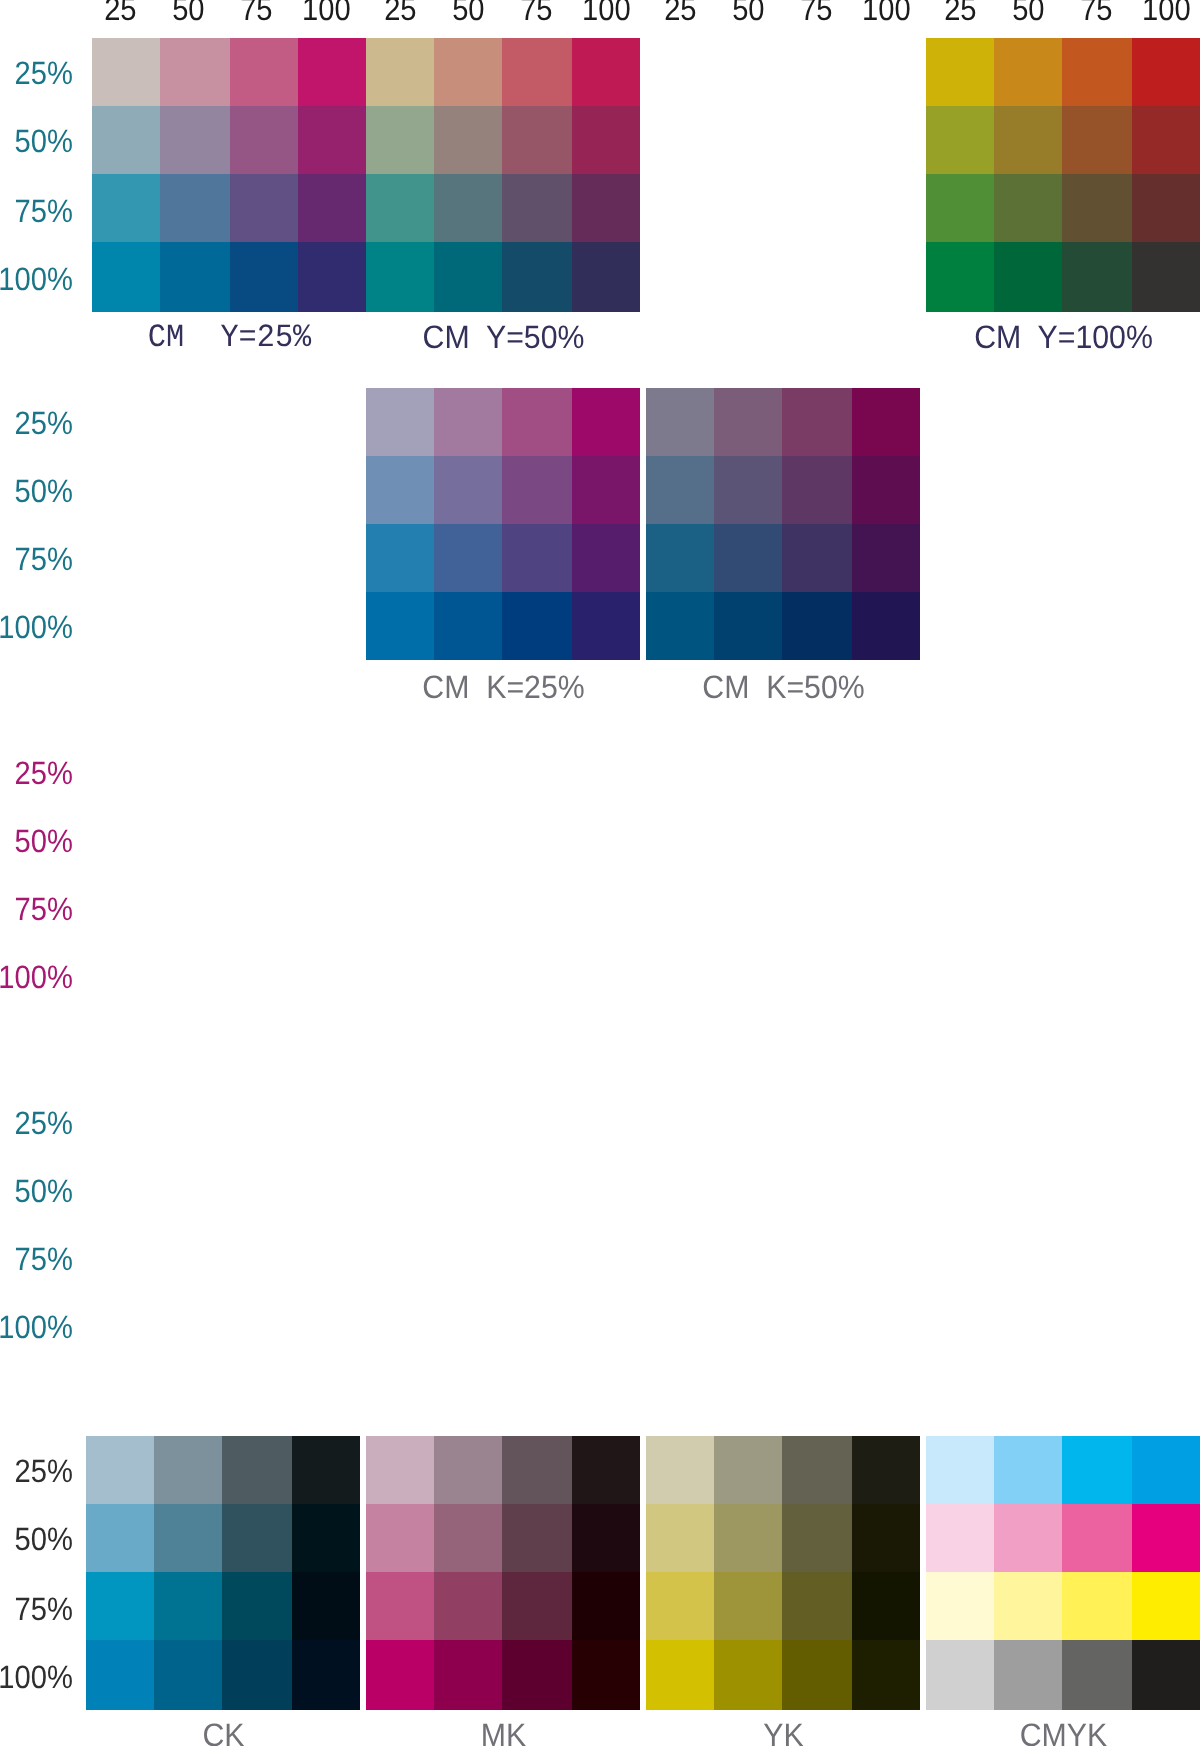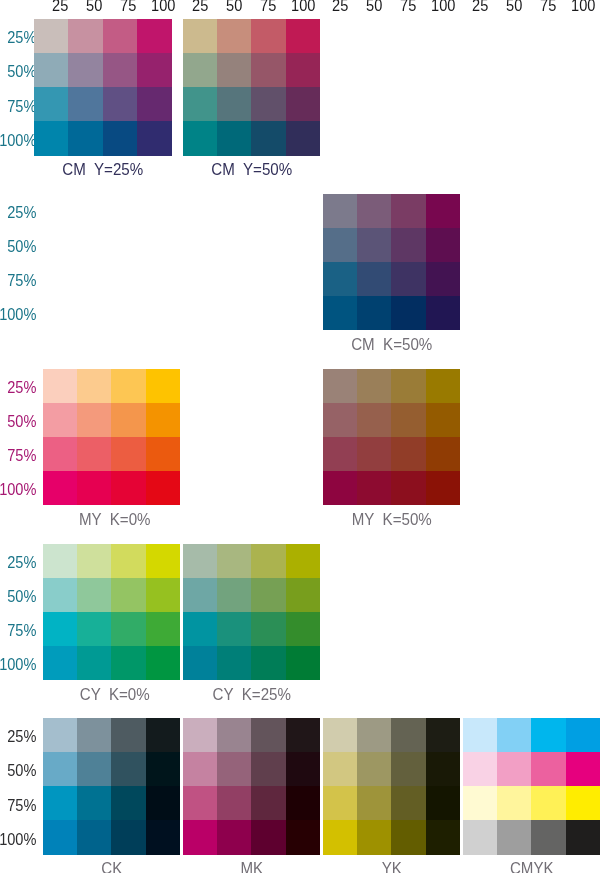--- a/index.html
+++ b/index.html
@@ -39,21 +39,21 @@
       <div class="col-hdr" style="left: 565.625px; color: rgb(27, 27, 29);">100</div>
     </div>
   <div id="bands">
       <div class="band" style="top: 19px; height: 162.6px;">
         <div class="rowlabels" style="height: 136.6px;">
           <div class="rowlabel" style="top: 10.275px; color: rgb(27, 117, 137);">25%</div>
           <div class="rowlabel" style="top: 44.425px; color: rgb(27, 117, 137);">50%</div>
           <div class="rowlabel" style="top: 78.575px; color: rgb(27, 117, 137);">75%</div>
           <div class="rowlabel" style="top: 112.725px; color: rgb(27, 117, 137);">100%</div>
         </div>
-        <div class="panel" style="left: 34px; width: 137.5px; height: 162.6px;">
+        <div class="panel" style="left: 46px; width: 137.5px; height: 162.6px; font-family: Liberation Mono, monospace;">
           <div class="grid" style="height: 136.6px;">
             <div class="cell" title="#C9BEBA" style="background: rgb(201, 190, 186);"></div>
             <div class="cell" title="#C791A1" style="background: rgb(199, 145, 161);"></div>
             <div class="cell" title="#C35C85" style="background: rgb(195, 92, 133);"></div>
             <div class="cell" title="#C0156B" style="background: rgb(192, 21, 107);"></div>
             <div class="cell" title="#8FABB7" style="background: rgb(143, 171, 183);"></div>
             <div class="cell" title="#93849F" style="background: rgb(147, 132, 159);"></div>
             <div class="cell" title="#965685" style="background: rgb(150, 86, 133);"></div>
             <div class="cell" title="#96226D" style="background: rgb(150, 34, 109);"></div>
             <div class="cell" title="#3497B2" style="background: rgb(52, 151, 178);"></div>
@@ -81,27 +81,69 @@
             <div class="cell" title="#56757C" style="background: rgb(86, 117, 124);"></div>
             <div class="cell" title="#61506A" style="background: rgb(97, 80, 106);"></div>
             <div class="cell" title="#662C59" style="background: rgb(102, 44, 89);"></div>
             <div class="cell" title="#008387" style="background: rgb(0, 131, 135);"></div>
             <div class="cell" title="#006979" style="background: rgb(0, 105, 121);"></div>
             <div class="cell" title="#144B69" style="background: rgb(20, 75, 105);"></div>
             <div class="cell" title="#312E5A" style="background: rgb(49, 46, 90);"></div>
           </div>
           <div class="panel-label" style="top: 142px; color: rgb(51, 49, 90);">CM  Y=50%</div>
         </div>
+        <div class="panel" style="left: 462.5px; width: 137.5px; height: 162.6px;">
+          <div class="grid" style="height: 136.6px;">
+            <div class="cell" title="#CEB207" style="background: rgb(206, 178, 7);"></div>
+            <div class="cell" title="#C8881A" style="background: rgb(200, 136, 26);"></div>
+            <div class="cell" title="#C2571F" style="background: rgb(194, 87, 31);"></div>
+            <div class="cell" title="#BE1E1E" style="background: rgb(190, 30, 30);"></div>
+            <div class="cell" title="#97A127" style="background: rgb(151, 161, 39);"></div>
+            <div class="cell" title="#977C2A" style="background: rgb(151, 124, 42);"></div>
+            <div class="cell" title="#965329" style="background: rgb(150, 83, 41);"></div>
+            <div class="cell" title="#942927" style="background: rgb(148, 41, 39);"></div>
+            <div class="cell" title="#508F36" style="background: rgb(80, 143, 54);"></div>
+            <div class="cell" title="#5B7135" style="background: rgb(91, 113, 53);"></div>
+            <div class="cell" title="#625032" style="background: rgb(98, 80, 50);"></div>
+            <div class="cell" title="#652F2D" style="background: rgb(101, 47, 45);"></div>
+            <div class="cell" title="#00803E" style="background: rgb(0, 128, 62);"></div>
+            <div class="cell" title="#00673B" style="background: rgb(0, 103, 59);"></div>
+            <div class="cell" title="#234B36" style="background: rgb(35, 75, 54);"></div>
+            <div class="cell" title="#333231" style="background: rgb(51, 50, 49);"></div>
+          </div>
+          <div class="panel-label" style="top: 142px; color: rgb(51, 49, 90);">CM  Y=100%</div>
+        </div>
       </div>
       <div class="band" style="top: 193.5px; height: 162.6px;">
         <div class="rowlabels" style="height: 136.6px;">
           <div class="rowlabel" style="top: 10.275px; color: rgb(27, 117, 137);">25%</div>
           <div class="rowlabel" style="top: 44.425px; color: rgb(27, 117, 137);">50%</div>
           <div class="rowlabel" style="top: 78.575px; color: rgb(27, 117, 137);">75%</div>
           <div class="rowlabel" style="top: 112.725px; color: rgb(27, 117, 137);">100%</div>
+        </div>
+        <div class="panel" style="left: 182.5px; width: 137.5px; height: 162.6px;">
+          <div class="grid" style="height: 136.6px;">
+            <div class="cell" title="#A3A0B9" style="background: rgb(163, 160, 185);"></div>
+            <div class="cell" title="#A2799F" style="background: rgb(162, 121, 159);"></div>
+            <div class="cell" title="#A04E84" style="background: rgb(160, 78, 132);"></div>
+            <div class="cell" title="#9C0968" style="background: rgb(156, 9, 104);"></div>
+            <div class="cell" title="#708FB4" style="background: rgb(112, 143, 180);"></div>
+            <div class="cell" title="#766E9C" style="background: rgb(118, 110, 156);"></div>
+            <div class="cell" title="#7A4983" style="background: rgb(122, 73, 131);"></div>
+            <div class="cell" title="#79166A" style="background: rgb(121, 22, 106);"></div>
+            <div class="cell" title="#227FAF" style="background: rgb(34, 127, 175);"></div>
+            <div class="cell" title="#416298" style="background: rgb(65, 98, 152);"></div>
+            <div class="cell" title="#4F4382" style="background: rgb(79, 67, 130);"></div>
+            <div class="cell" title="#561D6C" style="background: rgb(86, 29, 108);"></div>
+            <div class="cell" title="#006EA8" style="background: rgb(0, 110, 168);"></div>
+            <div class="cell" title="#005693" style="background: rgb(0, 86, 147);"></div>
+            <div class="cell" title="#003D7F" style="background: rgb(0, 61, 127);"></div>
+            <div class="cell" title="#29216C" style="background: rgb(41, 33, 108);"></div>
+          </div>
+          <div class="panel-label" style="top: 142px; color: rgb(115, 111, 118);">CM  K=25%</div>
         </div>
         <div class="panel" style="left: 322.5px; width: 137.5px; height: 162.6px;">
           <div class="grid" style="height: 136.6px;">
             <div class="cell" title="#7C7A8C" style="background: rgb(124, 122, 140);"></div>
             <div class="cell" title="#7B5C79" style="background: rgb(123, 92, 121);"></div>
             <div class="cell" title="#7A3C64" style="background: rgb(122, 60, 100);"></div>
             <div class="cell" title="#78074F" style="background: rgb(120, 7, 79);"></div>
             <div class="cell" title="#556E89" style="background: rgb(85, 110, 137);"></div>
             <div class="cell" title="#5B5477" style="background: rgb(91, 84, 119);"></div>
             <div class="cell" title="#5E3764" style="background: rgb(94, 55, 100);"></div>
@@ -118,111 +160,27 @@
           <div class="panel-label" style="top: 142px; color: rgb(115, 111, 118);">CM  K=50%</div>
         </div>
       </div>
       <div class="band" style="top: 368.5px; height: 162.6px;">
         <div class="rowlabels" style="height: 136.6px;">
           <div class="rowlabel" style="top: 10.275px; color: rgb(166, 24, 114);">25%</div>
           <div class="rowlabel" style="top: 44.425px; color: rgb(166, 24, 114);">50%</div>
           <div class="rowlabel" style="top: 78.575px; color: rgb(166, 24, 114);">75%</div>
           <div class="rowlabel" style="top: 112.725px; color: rgb(166, 24, 114);">100%</div>
         </div>
-        <div class="panel" style="left: 42.5px; width: 137.5px; height: 162.6px;">
-          <div class="grid" style="height: 136.6px;">
-            <div class="cell" title="#FBCFBD" style="background: rgb(251, 207, 189);"></div>
-            <div class="cell" title="#FCCB8E" style="background: rgb(252, 203, 142);"></div>
-            <div class="cell" title="#FDC653" style="background: rgb(253, 198, 83);"></div>
-            <div class="cell" title="#FEC300" style="background: rgb(254, 195, 0);"></div>
-            <div class="cell" title="#F39DA3" style="background: rgb(243, 157, 163);"></div>
-            <div class="cell" title="#F49A7C" style="background: rgb(244, 154, 124);"></div>
-            <div class="cell" title="#F4964C" style="background: rgb(244, 150, 76);"></div>
-            <div class="cell" title="#F49300" style="background: rgb(244, 147, 0);"></div>
-            <div class="cell" title="#EC6084" style="background: rgb(236, 96, 132);"></div>
-            <div class="cell" title="#EC5F66" style="background: rgb(236, 95, 102);"></div>
-            <div class="cell" title="#EC5D41" style="background: rgb(236, 93, 65);"></div>
-            <div class="cell" title="#EB5A0F" style="background: rgb(235, 90, 15);"></div>
-            <div class="cell" title="#E60069" style="background: rgb(230, 0, 105);"></div>
-            <div class="cell" title="#E60051" style="background: rgb(230, 0, 81);"></div>
-            <div class="cell" title="#E50335" style="background: rgb(229, 3, 53);"></div>
-            <div class="cell" title="#E40815" style="background: rgb(228, 8, 21);"></div>
-          </div>
-          <div class="panel-label" style="top: 142px; color: rgb(115, 111, 118); left: 3.8px;">MY  K=0%</div>
-        </div>
-        <div class="panel" style="left: 322.5px; width: 137.5px; height: 162.6px;">
-          <div class="grid" style="height: 136.6px;">
-            <div class="cell" title="#9A8277" style="background: rgb(154, 130, 119);"></div>
-            <div class="cell" title="#9A7F59" style="background: rgb(154, 127, 89);"></div>
-            <div class="cell" title="#9A7C37" style="background: rgb(154, 124, 55);"></div>
-            <div class="cell" title="#997A00" style="background: rgb(153, 122, 0);"></div>
-            <div class="cell" title="#966266" style="background: rgb(150, 98, 102);"></div>
-            <div class="cell" title="#96604D" style="background: rgb(150, 96, 77);"></div>
-            <div class="cell" title="#955E30" style="background: rgb(149, 94, 48);"></div>
-            <div class="cell" title="#945B00" style="background: rgb(148, 91, 0);"></div>
-            <div class="cell" title="#923F53" style="background: rgb(146, 63, 83);"></div>
-            <div class="cell" title="#923E3F" style="background: rgb(146, 62, 63);"></div>
-            <div class="cell" title="#913D28" style="background: rgb(145, 61, 40);"></div>
-            <div class="cell" title="#903C04" style="background: rgb(144, 60, 4);"></div>
-            <div class="cell" title="#8E0540" style="background: rgb(142, 5, 64);"></div>
-            <div class="cell" title="#8D0B30" style="background: rgb(141, 11, 48);"></div>
-            <div class="cell" title="#8C0F1E" style="background: rgb(140, 15, 30);"></div>
-            <div class="cell" title="#8B1206" style="background: rgb(139, 18, 6);"></div>
-          </div>
-          <div class="panel-label" style="top: 142px; color: rgb(115, 111, 118);">MY  K=50%</div>
-        </div>
       </div>
       <div class="band" style="top: 543.5px; height: 162.6px;">
         <div class="rowlabels" style="height: 136.6px;">
           <div class="rowlabel" style="top: 10.275px; color: rgb(27, 117, 137);">25%</div>
           <div class="rowlabel" style="top: 44.425px; color: rgb(27, 117, 137);">50%</div>
           <div class="rowlabel" style="top: 78.575px; color: rgb(27, 117, 137);">75%</div>
           <div class="rowlabel" style="top: 112.725px; color: rgb(27, 117, 137);">100%</div>
-        </div>
-        <div class="panel" style="left: 42.5px; width: 137.5px; height: 162.6px;">
-          <div class="grid" style="height: 136.6px;">
-            <div class="cell" title="#CCE4CE" style="background: rgb(204, 228, 206);"></div>
-            <div class="cell" title="#CFE09C" style="background: rgb(207, 224, 156);"></div>
-            <div class="cell" title="#D2DB5D" style="background: rgb(210, 219, 93);"></div>
-            <div class="cell" title="#D4D800" style="background: rgb(212, 216, 0);"></div>
-            <div class="cell" title="#89CDCA" style="background: rgb(137, 205, 202);"></div>
-            <div class="cell" title="#8FC89B" style="background: rgb(143, 200, 155);"></div>
-            <div class="cell" title="#94C463" style="background: rgb(148, 196, 99);"></div>
-            <div class="cell" title="#96C120" style="background: rgb(150, 193, 32);"></div>
-            <div class="cell" title="#01B3C4" style="background: rgb(1, 179, 196);"></div>
-            <div class="cell" title="#17B098" style="background: rgb(23, 176, 152);"></div>
-            <div class="cell" title="#31AC67" style="background: rgb(49, 172, 103);"></div>
-            <div class="cell" title="#3EAA36" style="background: rgb(62, 170, 54);"></div>
-            <div class="cell" title="#009CBC" style="background: rgb(0, 156, 188);"></div>
-            <div class="cell" title="#009A94" style="background: rgb(0, 154, 148);"></div>
-            <div class="cell" title="#009768" style="background: rgb(0, 151, 104);"></div>
-            <div class="cell" title="#009641" style="background: rgb(0, 150, 65);"></div>
-          </div>
-          <div class="panel-label" style="top: 142px; color: rgb(115, 111, 118); left: 3.8px;">CY  K=0%</div>
-        </div>
-        <div class="panel" style="left: 182.5px; width: 137.5px; height: 162.6px;">
-          <div class="grid" style="height: 136.6px;">
-            <div class="cell" title="#A6BBA9" style="background: rgb(166, 187, 169);"></div>
-            <div class="cell" title="#A8B780" style="background: rgb(168, 183, 128);"></div>
-            <div class="cell" title="#ABB34F" style="background: rgb(171, 179, 79);"></div>
-            <div class="cell" title="#ABB000" style="background: rgb(171, 176, 0);"></div>
-            <div class="cell" title="#6EA7A5" style="background: rgb(110, 167, 165);"></div>
-            <div class="cell" title="#72A37E" style="background: rgb(114, 163, 126);"></div>
-            <div class="cell" title="#76A054" style="background: rgb(118, 160, 84);"></div>
-            <div class="cell" title="#789E1D" style="background: rgb(120, 158, 29);"></div>
-            <div class="cell" title="#0194A1" style="background: rgb(1, 148, 161);"></div>
-            <div class="cell" title="#1A917C" style="background: rgb(26, 145, 124);"></div>
-            <div class="cell" title="#2B8F56" style="background: rgb(43, 143, 86);"></div>
-            <div class="cell" title="#348D2C" style="background: rgb(52, 141, 44);"></div>
-            <div class="cell" title="#00819A" style="background: rgb(0, 129, 154);"></div>
-            <div class="cell" title="#007F78" style="background: rgb(0, 127, 120);"></div>
-            <div class="cell" title="#007D57" style="background: rgb(0, 125, 87);"></div>
-            <div class="cell" title="#007C35" style="background: rgb(0, 124, 53);"></div>
-          </div>
-          <div class="panel-label" style="top: 142px; color: rgb(115, 111, 118);">CY  K=25%</div>
         </div>
       </div>
       <div class="band" style="top: 718px; height: 162.6px;">
         <div class="rowlabels" style="height: 136.6px;">
           <div class="rowlabel" style="top: 10.275px; color: rgb(46, 46, 48);">25%</div>
           <div class="rowlabel" style="top: 44.425px; color: rgb(46, 46, 48);">50%</div>
           <div class="rowlabel" style="top: 78.575px; color: rgb(46, 46, 48);">75%</div>
           <div class="rowlabel" style="top: 112.725px; color: rgb(46, 46, 48);">100%</div>
         </div>
         <div class="panel" style="left: 42.5px; width: 137.5px; height: 162.6px;">

